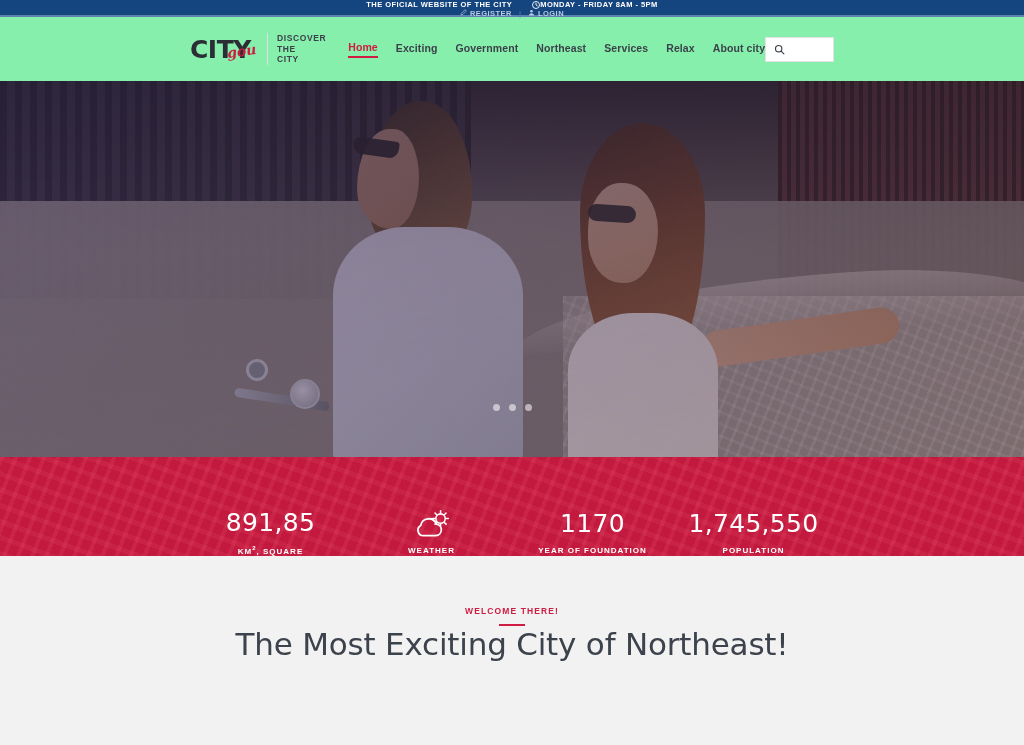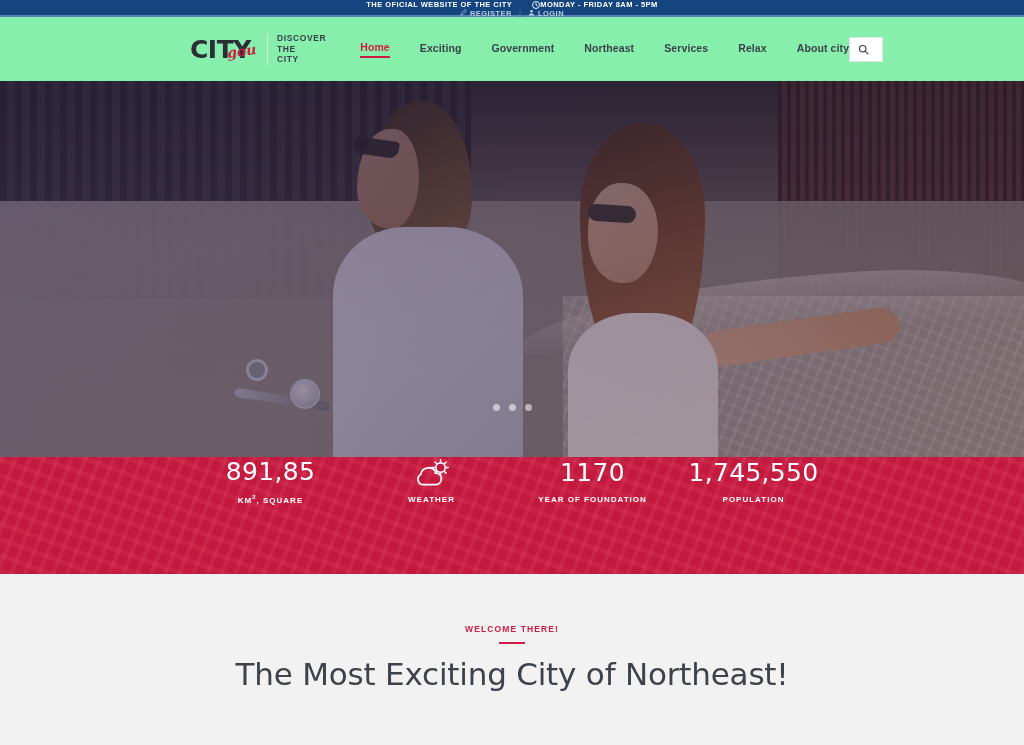--- a/index.html
+++ b/index.html
@@ -100,21 +100,20 @@
     margin-left: 22px;
   }
   .nav-item {
     font-size: 10.5px;
     color: #3c414a;
     font-weight: bold;
     cursor: pointer;
     white-space: nowrap;
     padding-bottom: 3px;
     letter-spacing: 0.1px;
-    margin-left: 12px;
   }
   .nav-item.active {
     color: #cf1c42;
     border-bottom: 2px solid #cf1c42;
   }
 
   .search-wrap {
     margin-left: auto;
     width: 95px; height: 25px;
     border: 1px solid #e2e2e4;
@@ -262,25 +261,25 @@
   }
   .hero-dot {
     width: 7px; height: 7px; border-radius: 50%;
     background: rgba(255,255,255,0.55);
     cursor: pointer;
   }
 
   
   .stats {
     position: relative;
-    height: 117px;
+    height: 99px;
     background: #cc1b41;
     overflow: hidden;
     display: flex;
-    align-items: flex-start;
+    align-items: flex-end;
     justify-content: center;
   }
   .stats-texture {
     position: absolute; inset: 0;
     background:
       repeating-linear-gradient(112deg, rgba(255,255,255,0.05) 0 4px, rgba(0,0,0,0.03) 4px 13px),
       repeating-linear-gradient(20deg, rgba(255,255,255,0.04) 0 5px, rgba(0,0,0,0.02) 5px 15px);
     opacity: 0.9;
   }
   .stats-inner {
@@ -323,21 +322,20 @@
     font-weight: bold;
     letter-spacing: 1.1px;
     text-transform: uppercase;
   }
   .welcome-rule {
     width: 26px; height: 2px;
     background: #cf1c42;
     margin: 8px auto 0;
   }
   .welcome-title {
-    margin-top: 12px;
     font-family: "DejaVu Sans", sans-serif;
     font-size: 31px;
     font-weight: normal;
     color: #3d434c;
     letter-spacing: -0.2px;
   }
 </style>
 </head>
 <body>
 

